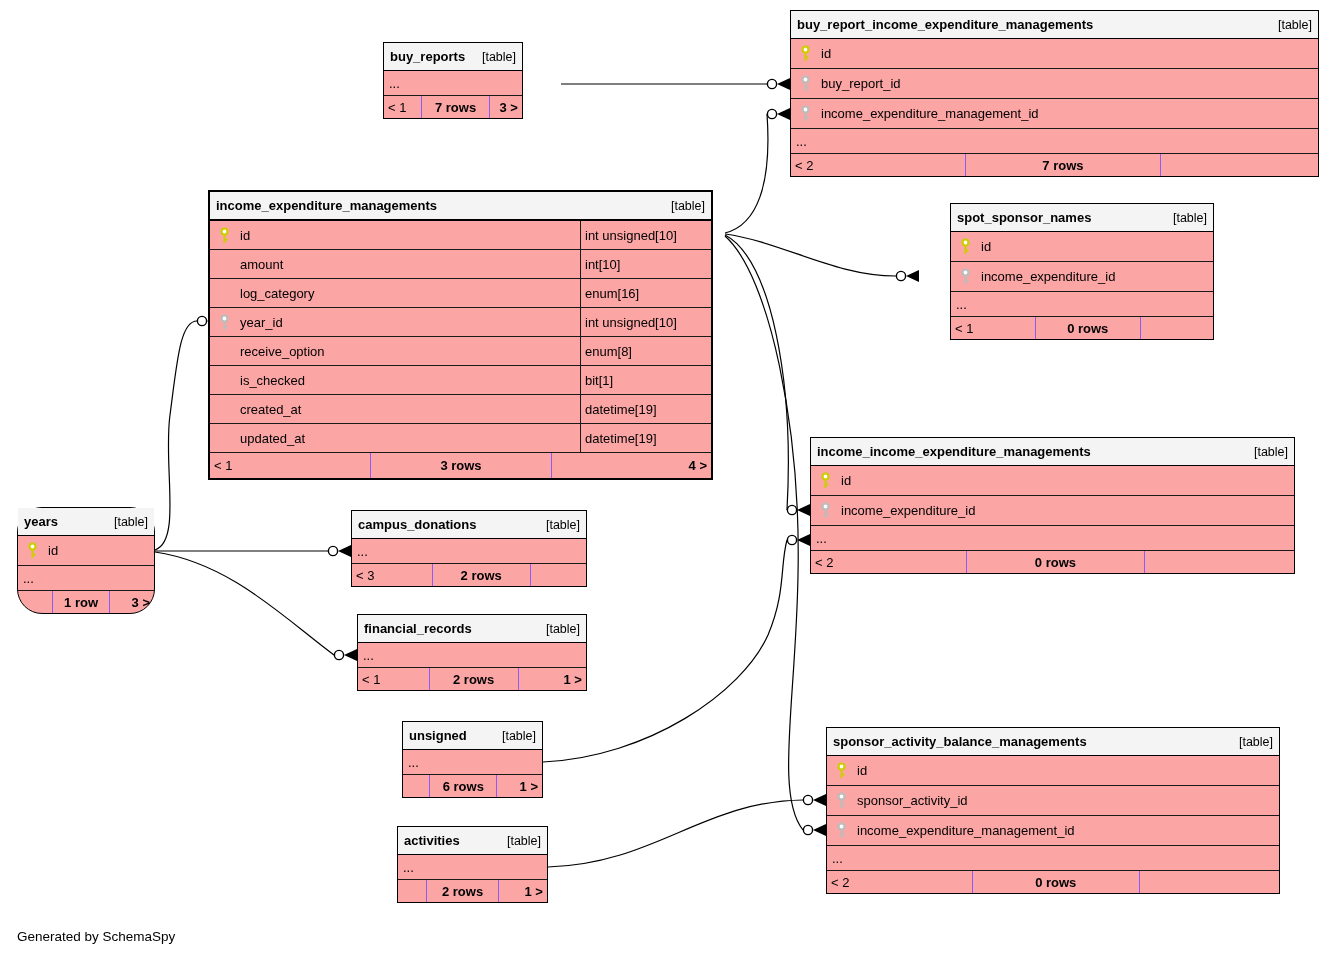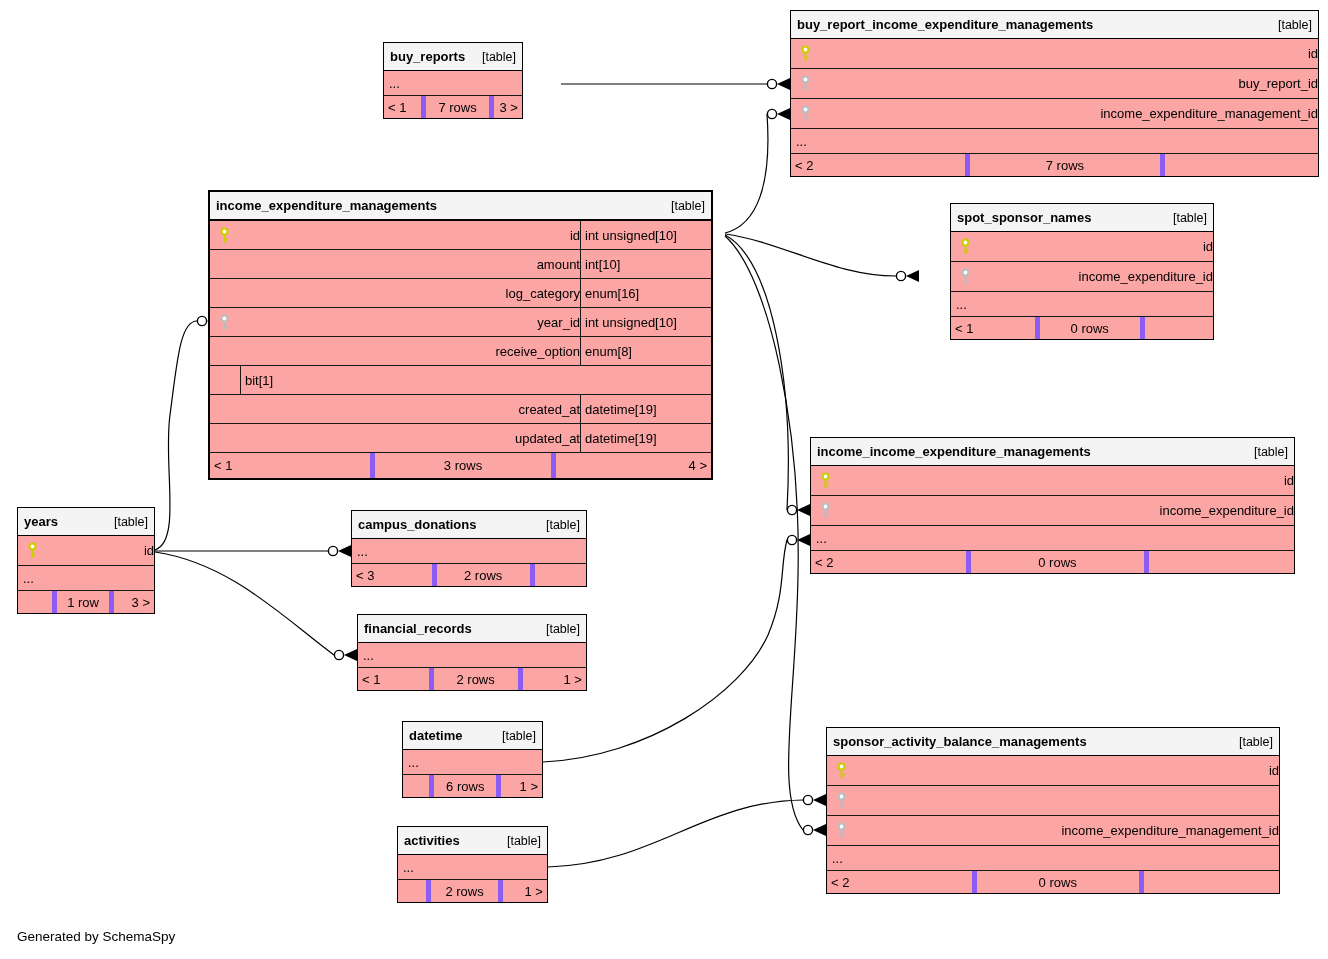--- a/index.html
+++ b/index.html
@@ -22,30 +22,30 @@
     height:27px; background:#f4f4f4; border-bottom:1.4px solid #000;
     display:flex; justify-content:space-between; align-items:center;
     padding:0 6px; gap:10px;
   }
   .tbl.main .hdr{border-bottom-width:2px;}
   .tname{font-weight:bold; white-space:nowrap;}
   .ttag{font-size:12.5px; white-space:nowrap;}
   .row{display:flex; align-items:center; height:29px; border-bottom:1px solid #1a1a1a;}
   .tbl.main .row{height:28px;}
   .keycell{width:30px; padding-left:9px; box-sizing:border-box; display:flex; align-items:center; flex:none;}
-  .cname{flex:1; white-space:nowrap;text-align:right;}
+  .cname{flex:1; white-space:nowrap;}
   .ctype{
     width:131px; flex:none; align-self:stretch; display:flex; align-items:center;
     border-left:1px solid #1a1a1a; padding-left:4px; box-sizing:border-box; white-space:nowrap;
   }
   .dots{height:24px; display:flex; align-items:center; padding-left:5px; border-bottom:1px solid #1a1a1a;}
   .ftr{display:flex; height:22px; align-items:stretch;}
   .tbl.main .ftr{height:25px;}
   .fcell{display:flex; align-items:center; box-sizing:border-box; padding:0 4px; white-space:nowrap;}
-  .fcell + .fcell{border-left:5px solid #8b5cf6;}
+  .fcell + .fcell{border-left:1px solid #8b5cf6;font-weight:bold;}
   .fcell.c{justify-content:center;}
   .fcell.r{justify-content:flex-end;}
 
   .key{flex:none;}
   .key circle{fill:#fff; stroke-width:2.2px;}
   .key path{fill:none; stroke-width:2px;}
   .key.pk circle,.key.pk path{stroke:#cdcd00;}
   .key.fk circle,.key.fk path{stroke:#bcbcbc;}
 
   #note{position:absolute; left:17px; top:929px; font-size:13.5px;}
@@ -196,20 +196,21 @@
       <span class="cname">year_id</span>
       <span class="ctype">int unsigned[10]</span>
     </div>
     <div class="row">
       <span class="keycell"></span>
       <span class="cname">receive_option</span>
       <span class="ctype">enum[8]</span>
     </div>
     <div class="row">
       <span class="keycell"></span>
+      <span class="cname">is_checked</span>
       <span class="ctype">bit[1]</span>
     </div>
     <div class="row">
       <span class="keycell"></span>
       <span class="cname">created_at</span>
       <span class="ctype">datetime[19]</span>
     </div>
     <div class="row" style="border-bottom:none;">
       <span class="keycell"></span>
       <span class="cname">updated_at</span>
@@ -277,21 +278,21 @@
       <span class="cname">income_expenditure_id</span>
     </div>
     <div class="dots">...</div>
     <div class="ftr">
       <span class="fcell" style="flex-basis:32%;">&lt; 2</span>
       <span class="fcell c" style="flex-basis:37%;">0 rows</span>
       <span class="fcell r" style="flex-basis:31%;"></span>
     </div>
   </div>
 
-  <div class="tbl" style="left:17px;top:507px;width:138px;">
+  <div class="tbl" style="left:17px;top:507px;width:138px;border-radius:25px;">
     <div class="hdr">
       <span class="tname">years</span>
       <span class="ttag">[table]</span>
     </div>
     <div class="row">
       <span class="keycell">
         <svg class="key pk" viewBox="0 0 11 17" width="11" height="17">
             <circle cx="5.5" cy="4.5" r="3"></circle>
             <path d="M5.5 7.5 V16 M5.5 12.5 H8.5"></path>
           </svg>
@@ -327,21 +328,21 @@
     <div class="dots">...</div>
     <div class="ftr">
       <span class="fcell" style="flex-basis:31%;">&lt; 1</span>
       <span class="fcell c" style="flex-basis:39%;">2 rows</span>
       <span class="fcell r" style="flex-basis:30%;">1 &gt;</span>
     </div>
   </div>
 
   <div class="tbl" style="left:402px;top:721px;width:141px;">
     <div class="hdr">
-      <span class="tname">datetime</span>
+      <span class="tname">unsigned</span>
       <span class="ttag">[table]</span>
     </div>
     <div class="dots">...</div>
     <div class="ftr">
       <span class="fcell" style="flex-basis:19%;"></span>
       <span class="fcell c" style="flex-basis:48%;">6 rows</span>
       <span class="fcell r" style="flex-basis:33%;">1 &gt;</span>
     </div>
   </div>
 
@@ -372,20 +373,21 @@
       </span>
       <span class="cname">id</span>
     </div>
     <div class="row">
       <span class="keycell">
         <svg class="key fk" viewBox="0 0 11 17" width="11" height="17">
             <circle cx="5.5" cy="4.5" r="3"></circle>
             <path d="M5.5 7.5 V16 M5.5 12.5 H8.5"></path>
           </svg>
       </span>
+      <span class="cname">sponsor_activity_id</span>
     </div>
     <div class="row">
       <span class="keycell">
         <svg class="key fk" viewBox="0 0 11 17" width="11" height="17">
             <circle cx="5.5" cy="4.5" r="3"></circle>
             <path d="M5.5 7.5 V16 M5.5 12.5 H8.5"></path>
           </svg>
       </span>
       <span class="cname">income_expenditure_management_id</span>
     </div>

